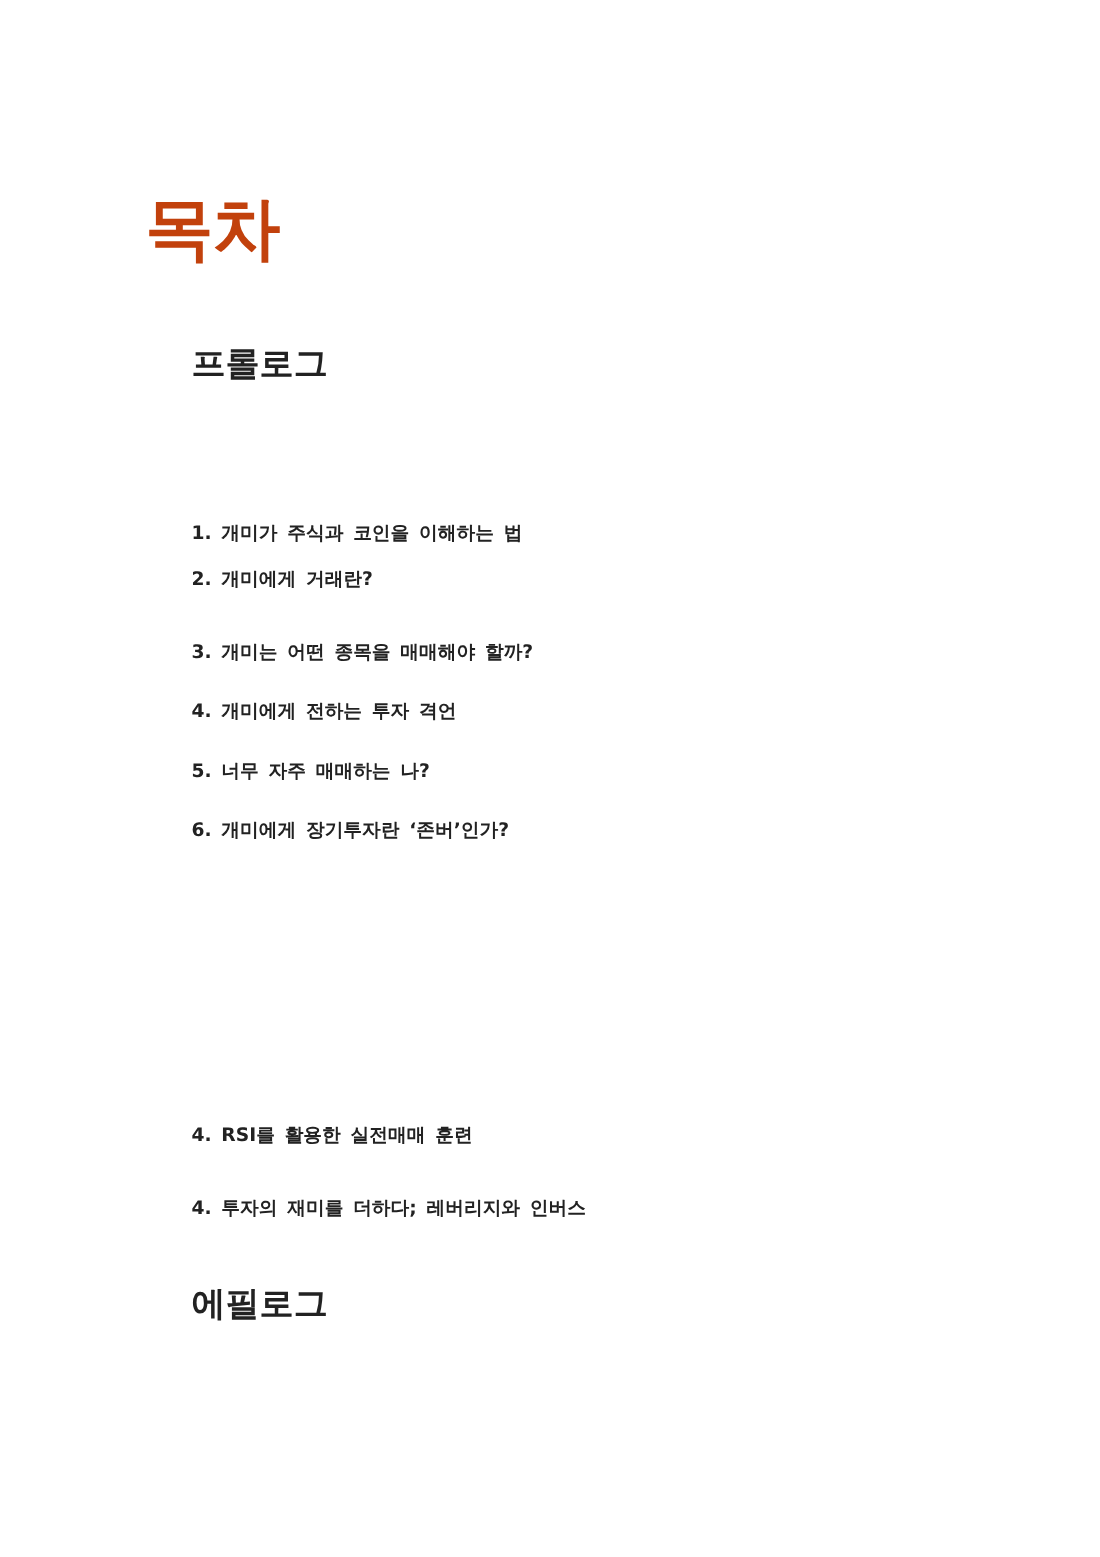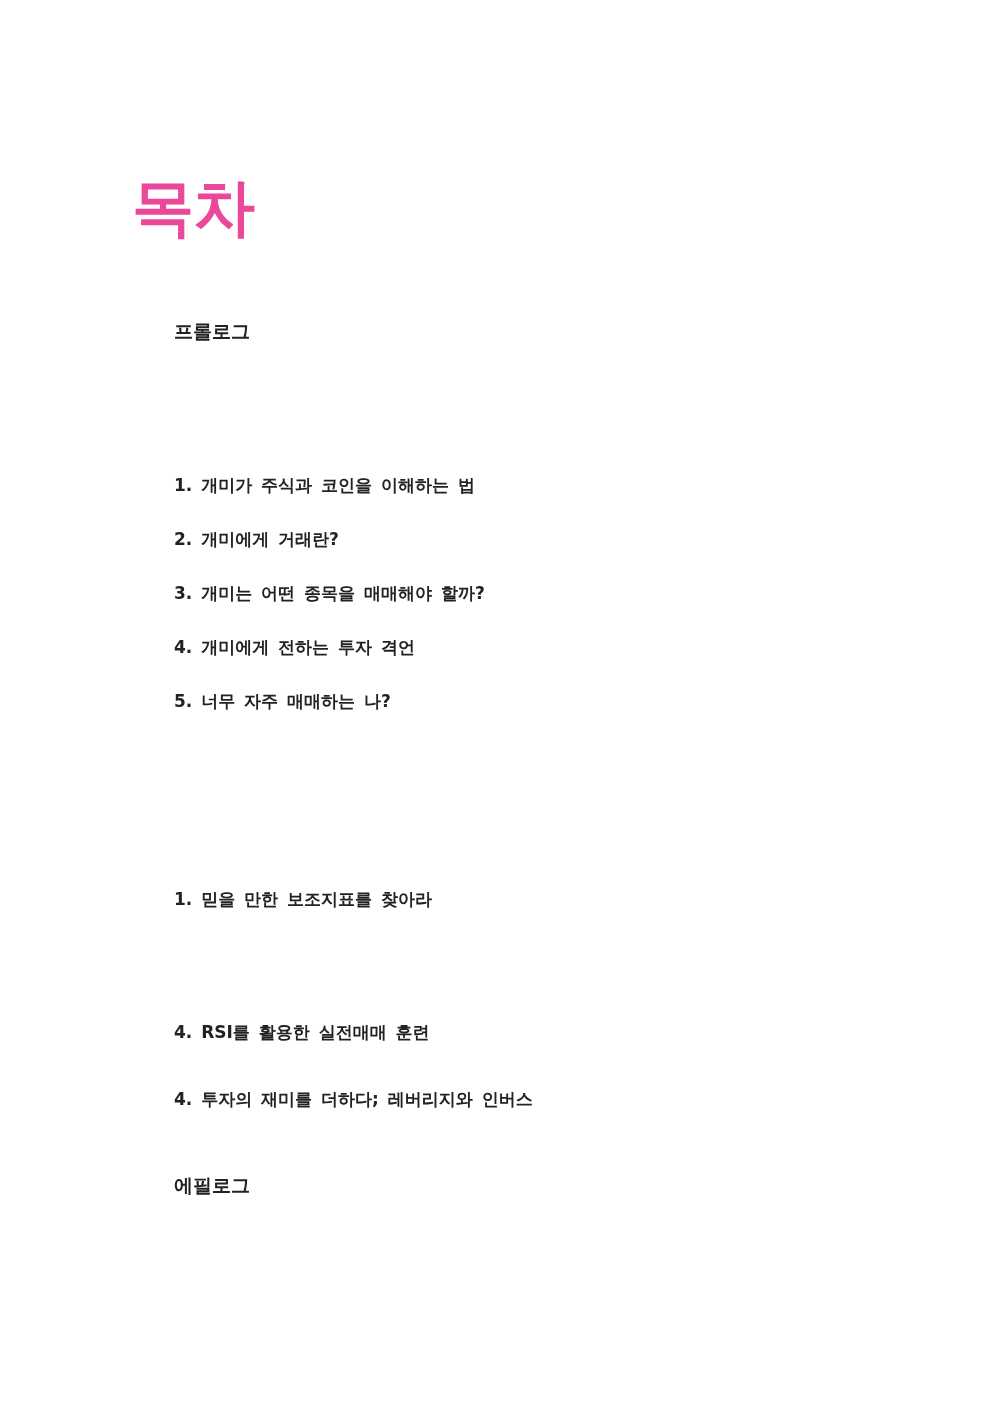--- a/index.html
+++ b/index.html
@@ -22,32 +22,32 @@
       height: 1415px;
       background: #ffffff;
     }
     .title {
       position: absolute;
       left: 132px;
       top: 168px;
       font-size: 62px;
       font-weight: bold;
       line-height: 80px;
-      color: #ec4899;
+      color: #c2410c;
       letter-spacing: -1px;
     }
     .entry {
       position: absolute;
       left: 174px;
       white-space: pre;
       color: #222222;
       font-weight: bold;
     }
     .entry.heading {
-      font-size: 19px;
+      font-size: 31px;
       line-height: 36px;
     }
     .entry.item {
       font-size: 17px;
       line-height: 30px;
       word-spacing: 3px;
     }
     .chap-num { display: inline-block; }
     .chap-gap { display: inline-block; width: 24px; }
   </style>
@@ -55,25 +55,25 @@
 <body>
 
 <div class="page">
 
   <div class="title">목차</div>
 
   <div class="entry heading" style="top:313px;">프롤로그</div>
 
 
   <div class="entry item" style="top:470px;">1. 개미가 주식과 코인을 이해하는 법</div>
-  <div class="entry item" style="top:524px;">2. 개미에게 거래란?</div>
+  <div class="entry item" style="top:512px;">2. 개미에게 거래란?</div>
   <div class="entry item" style="top:578px;">3. 개미는 어떤 종목을 매매해야 할까?</div>
   <div class="entry item" style="top:632px;">4. 개미에게 전하는 투자 격언</div>
   <div class="entry item" style="top:686px;">5. 너무 자주 매매하는 나?</div>
+  <div class="entry item" style="top:740px;">6. 개미에게 장기투자란 ‘존버’인가?</div>
 
 
-  <div class="entry item" style="top:884px;">1. 믿을 만한 보조지표를 찾아라</div>
   <div class="entry item" style="top:1017px;">4. RSI를 활용한 실전매매 훈련</div>
   <div class="entry item" style="top:1084px;">4. 투자의 재미를 더하다; 레버리지와 인버스</div>
 
   <div class="entry heading" style="top:1167px;">에필로그</div>
 
 </div>
 
 </body></html>

